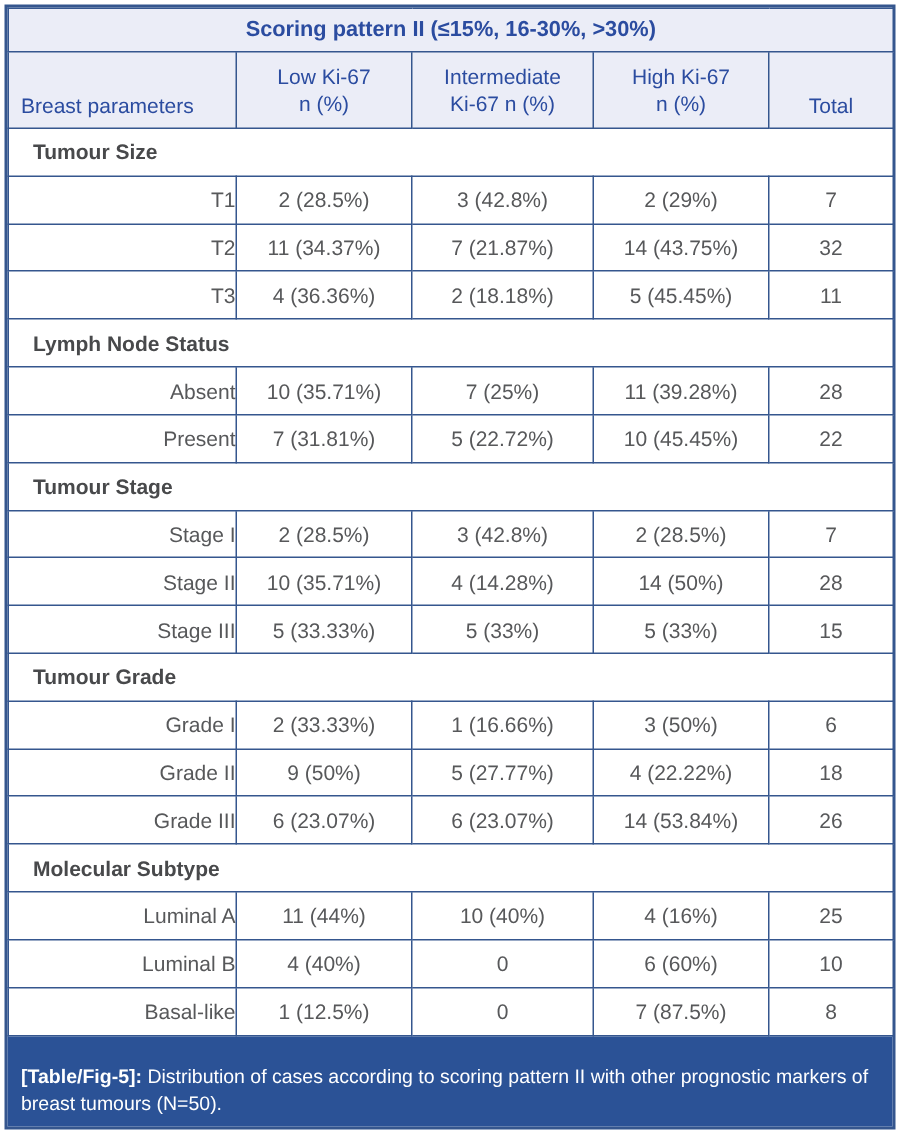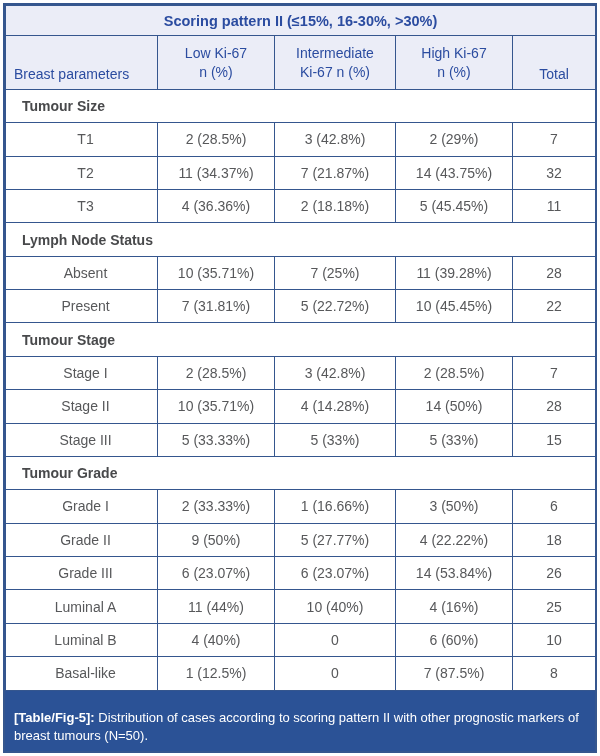--- a/index.html
+++ b/index.html
@@ -80,21 +80,21 @@
   
   tr.data-row td {
     height: 31px;
     background: #ffffff;
     color: #57585A;
     font-size: 14px;
     text-align: center;
     vertical-align: middle;
   }
   tr.data-row td.param {
-    text-align: center;
+    text-align: right;
     padding-left: 8px;
   }
   
   .caption {
     flex: 0 0 auto;
     min-height: 44px;
     background: #2B5296;
     color: #ffffff;
     font-size: 13px;
     line-height: 1.4;
@@ -213,20 +213,23 @@
             <td class="num">4 (22.22%)</td>
             <td class="num">18</td>
           </tr>
           <tr class="data-row">
             <td class="param">Grade III</td>
             <td class="num">6 (23.07%)</td>
             <td class="num">6 (23.07%)</td>
             <td class="num">14 (53.84%)</td>
             <td class="num">26</td>
           </tr>
+          <tr class="section-row">
+            <td colspan="5">Molecular Subtype</td>
+          </tr>
           <tr class="data-row">
             <td class="param">Luminal A</td>
             <td class="num">11 (44%)</td>
             <td class="num">10 (40%)</td>
             <td class="num">4 (16%)</td>
             <td class="num">25</td>
           </tr>
           <tr class="data-row">
             <td class="param">Luminal B</td>
             <td class="num">4 (40%)</td>

